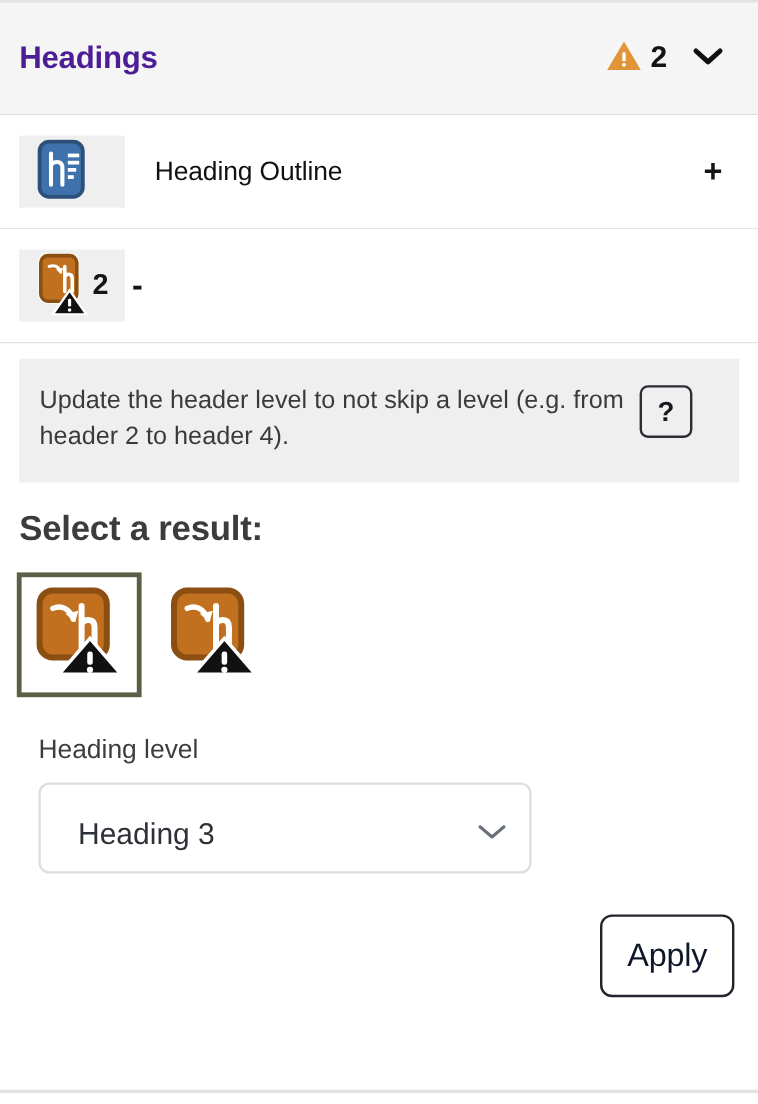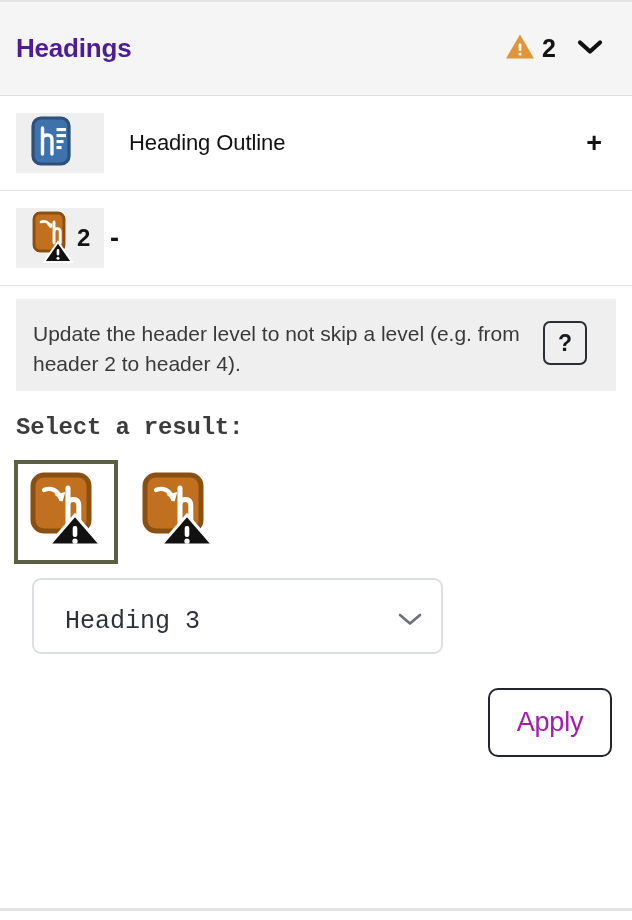--- a/index.html
+++ b/index.html
@@ -105,24 +105,24 @@
     border: none;
     cursor: pointer;
     padding: 0 6px;
     font-family: "Liberation Sans", sans-serif;
   }
 
   
   .desc-block {
     margin: 13px 16px 0 16px;
     background: #efefef;
-    padding: 20px 18px 11px 17px;
+    padding: 20px 18px 22px 17px;
     display: flex;
     align-items: flex-start;
-    gap: 10px;
+    gap: 0;
   }
   .desc-text {
     font-size: 21px;
     line-height: 1.45;
     color: #3a3a3a;
     flex: 1 1 auto;
     max-width: 500px;
   }
   .help-btn {
     flex: 0 0 auto;
@@ -132,26 +132,25 @@
     background: #efefef;
     display: flex; align-items: center; justify-content: center;
     font-size: 23px; font-weight: bold; color: #15181d;
     cursor: pointer;
     font-family: "Liberation Sans", sans-serif;
     margin-top: 2px;
   }
 
   
   .section-title {
-    font-size: 24px;
+    font-size: 29px;
     font-weight: bold;
     color: #3c3c3c;
     margin: 23px 4px 0 16px;
     letter-spacing: -0.2px;
-    font-family: Liberation Mono, monospace;
   }
 
   .swatch-row {
     display: flex;
     align-items: flex-start;
     gap: 8px;
     margin: 19px 0 0 14px;
   }
   .swatch {
     width: 104px;
@@ -183,42 +182,41 @@
   .select-box {
     width: 100%;
     height: 100%;
     border: 2px solid #dcdfe3;
     border-radius: 9px;
     background: #ffffff;
     display: flex;
     align-items: center;
     padding: 12px 18px 0 31px;
     cursor: pointer;
-    font-family: Liberation Mono, monospace;
   }
   .select-value {
     font-size: 25px;
     color: #2e3238;
     flex: 1 1 auto;
   }
 
   
   .apply-wrap {
     display: flex;
     justify-content: flex-end;
     margin: 34px 20px 0 0;
   }
   .apply-btn {
-    width: 124px;
+    width: 112px;
     height: 69px;
     border: 2px solid #22262c;
     border-radius: 10px;
     background: #ffffff;
     font-size: 27px;
-    color: #a21caf;
+    color: #0f172a;
     cursor: pointer;
     font-family: "Liberation Sans", sans-serif;
     letter-spacing: -0.2px;
   }
 
   .bottom-rule {
     position: absolute;
     left: 0; right: 0;
     top: 908px;
     height: 3px;
@@ -326,20 +324,21 @@
           <path d="M41 17 V53 M41 33.5 C41 29.6 44.2 28.6 46.6 28.6 C49.8 28.6 51.8 30.6 51.8 34.8 V53" fill="none" stroke="#ffffff" stroke-width="5" stroke-linecap="round"></path>
           <path d="M48 44 L74 74 L22 74 Z" fill="#111111" stroke="#ffffff" stroke-width="3"></path>
           <rect x="45.7" y="55" width="4.6" height="11" rx="2" fill="#ffffff"></rect>
           <circle cx="48" cy="70.2" r="2.6" fill="#ffffff"></circle>
         </svg>
       </span>
     </button>
 
   </div>
 
+  <div class="field-label">Heading level</div>
 
   <div class="select-wrap">
     <div class="select-box">
       <span class="select-value">Heading 3</span>
       <span>
         <svg width="26" height="15" viewBox="0 0 26 15" aria-hidden="true">
           <path d="M3 3 L13 11.5 L23 3" fill="none" stroke="#6a7078" stroke-width="2.6" stroke-linecap="round" stroke-linejoin="round"></path>
         </svg>
       </span>
     </div>

